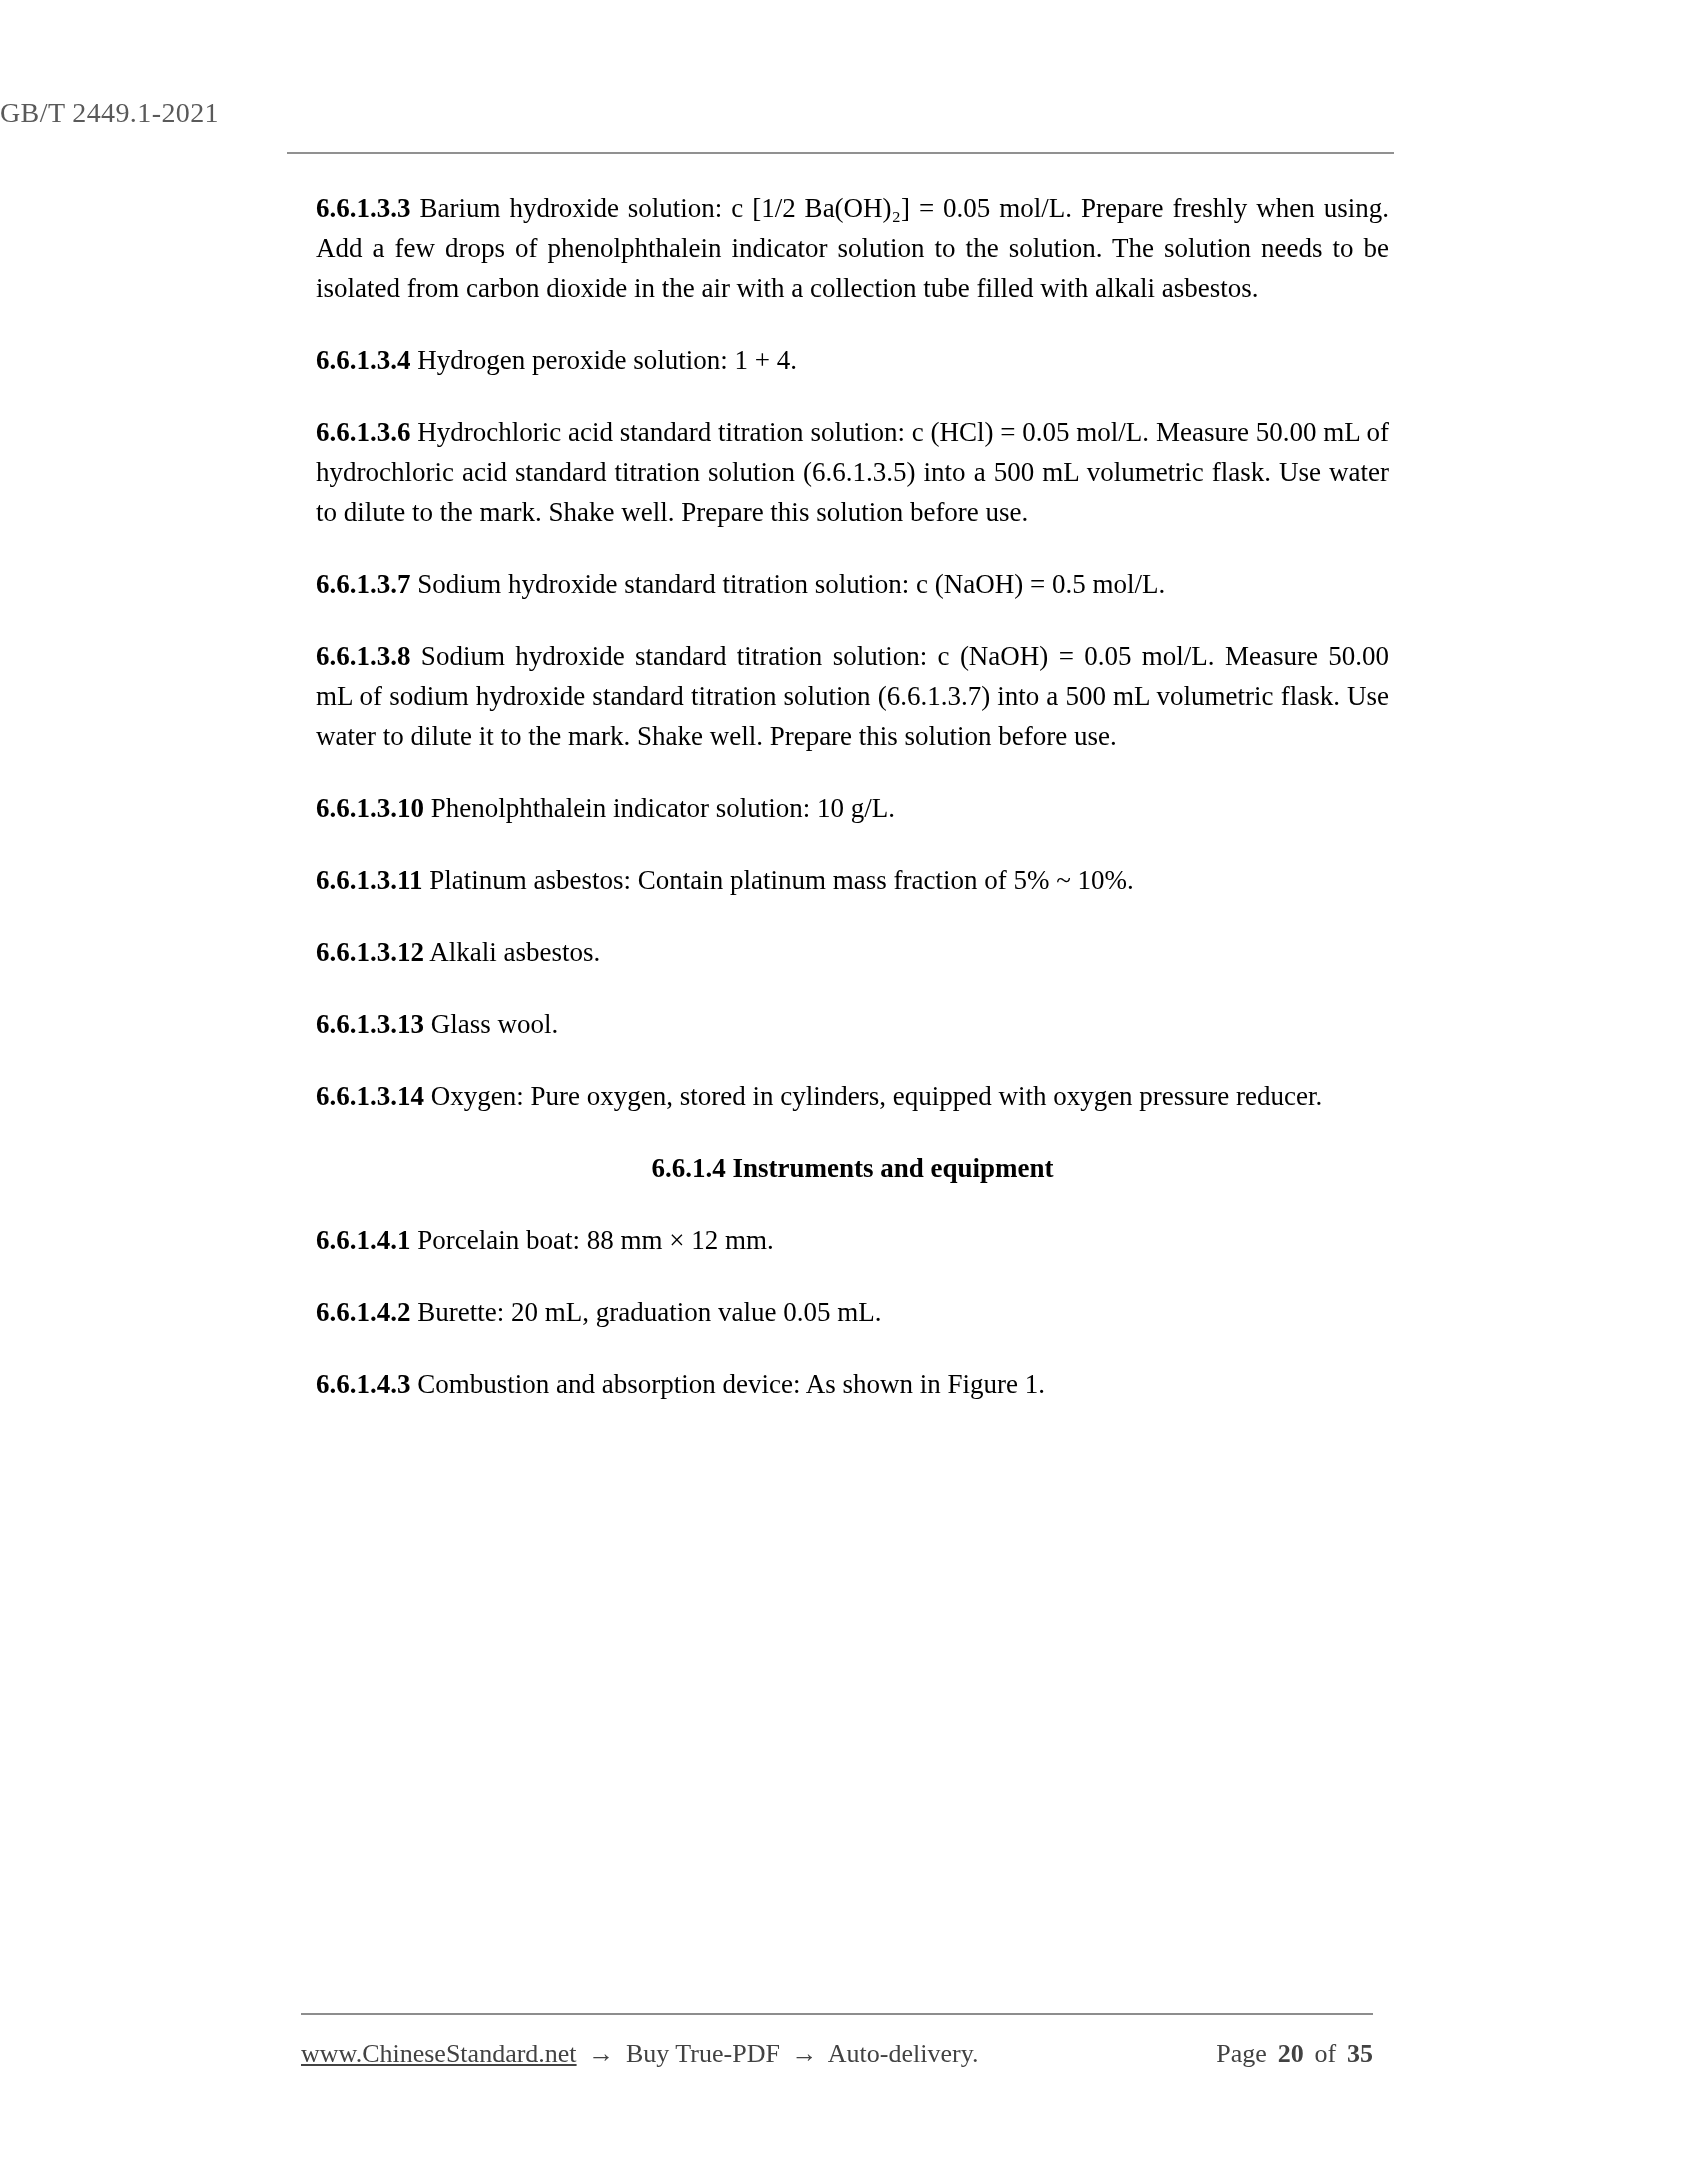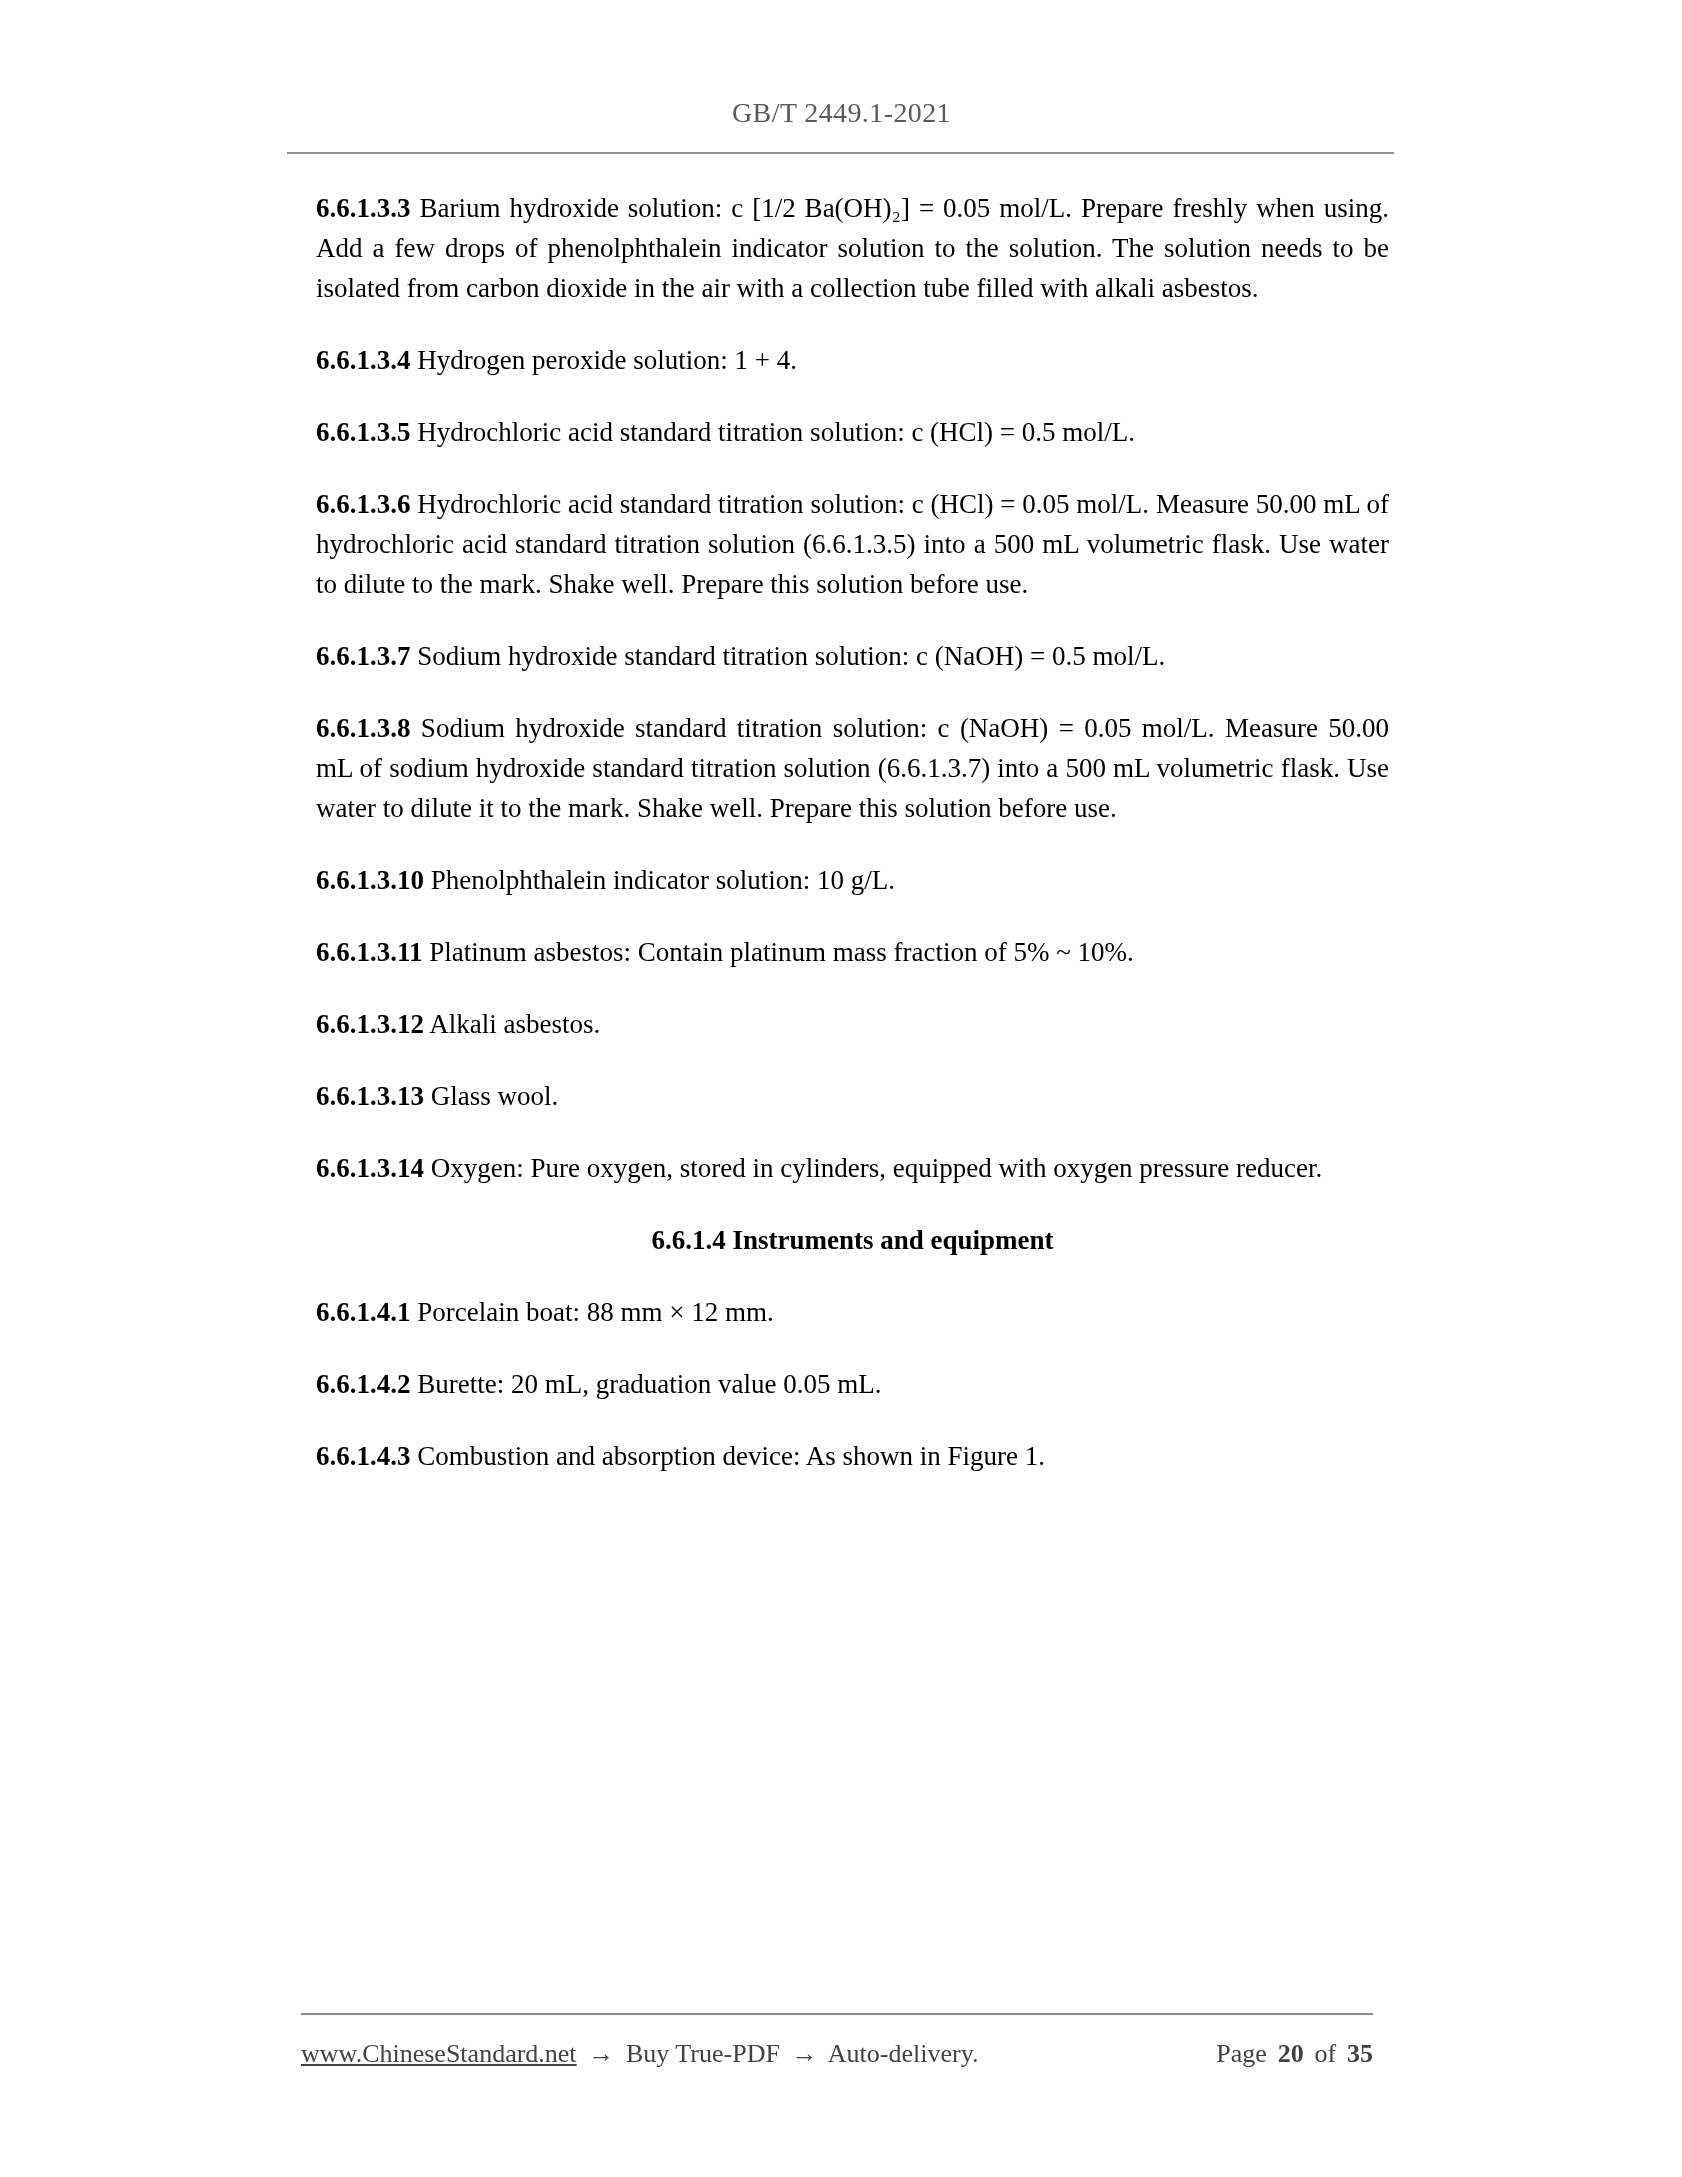--- a/index.html
+++ b/index.html
@@ -14,21 +14,21 @@
     background: #ffffff;
     font-family: "Liberation Serif", "DejaVu Serif", serif;
     color: #000000;
     overflow: hidden;
   }
   .doc-header-title {
     position: absolute;
     top: 95px;
     left: 0;
     width: 100%;
-    text-align: center;
+    text-align: left;
     font-size: 28px;
     line-height: 35px;
     color: #5a5a5a;
     letter-spacing: 0.4px;
   }
   .rule-top {
     position: absolute;
     top: 152px;
     left: 287px;
     width: 1107px;
@@ -96,21 +96,20 @@
 
   <div class="doc-header-title">GB/T 2449.1-2021</div>
   <div class="rule-top"></div>
 
   <div class="doc-body">
 
     <p class="para"><b class="num">6.6.1.3.3</b> <span>Barium hydroxide solution: c [1/2 Ba(OH)₂] = 0.05 mol/L. Prepare freshly when using. Add a few drops of phenolphthalein indicator solution to the solution. The solution needs to be isolated from carbon dioxide in the air with a collection tube filled with alkali asbestos.</span></p>
 
     <p class="para"><b class="num">6.6.1.3.4</b> <span>Hydrogen peroxide solution: 1 + 4.</span></p>
 
-    <p class="para"><b class="num">6.6.1.3.5</b> <span>Hydrochloric acid standard titration solution: c (HCl) = 0.5 mol/L.</span></p>
 
     <p class="para"><b class="num">6.6.1.3.6</b> <span>Hydrochloric acid standard titration solution: c (HCl) = 0.05 mol/L. Measure 50.00 mL of hydrochloric acid standard titration solution (6.6.1.3.5) into a 500 mL volumetric flask. Use water to dilute to the mark. Shake well. Prepare this solution before use.</span></p>
 
     <p class="para"><b class="num">6.6.1.3.7</b> <span>Sodium hydroxide standard titration solution: c (NaOH) = 0.5 mol/L.</span></p>
 
     <p class="para"><b class="num">6.6.1.3.8</b> <span>Sodium hydroxide standard titration solution: c (NaOH) = 0.05 mol/L. Measure 50.00 mL of sodium hydroxide standard titration solution (6.6.1.3.7) into a 500 mL volumetric flask. Use water to dilute it to the mark. Shake well. Prepare this solution before use.</span></p>
 
 
     <p class="para"><b class="num">6.6.1.3.10</b> <span>Phenolphthalein indicator solution: 10 g/L.</span></p>
 

